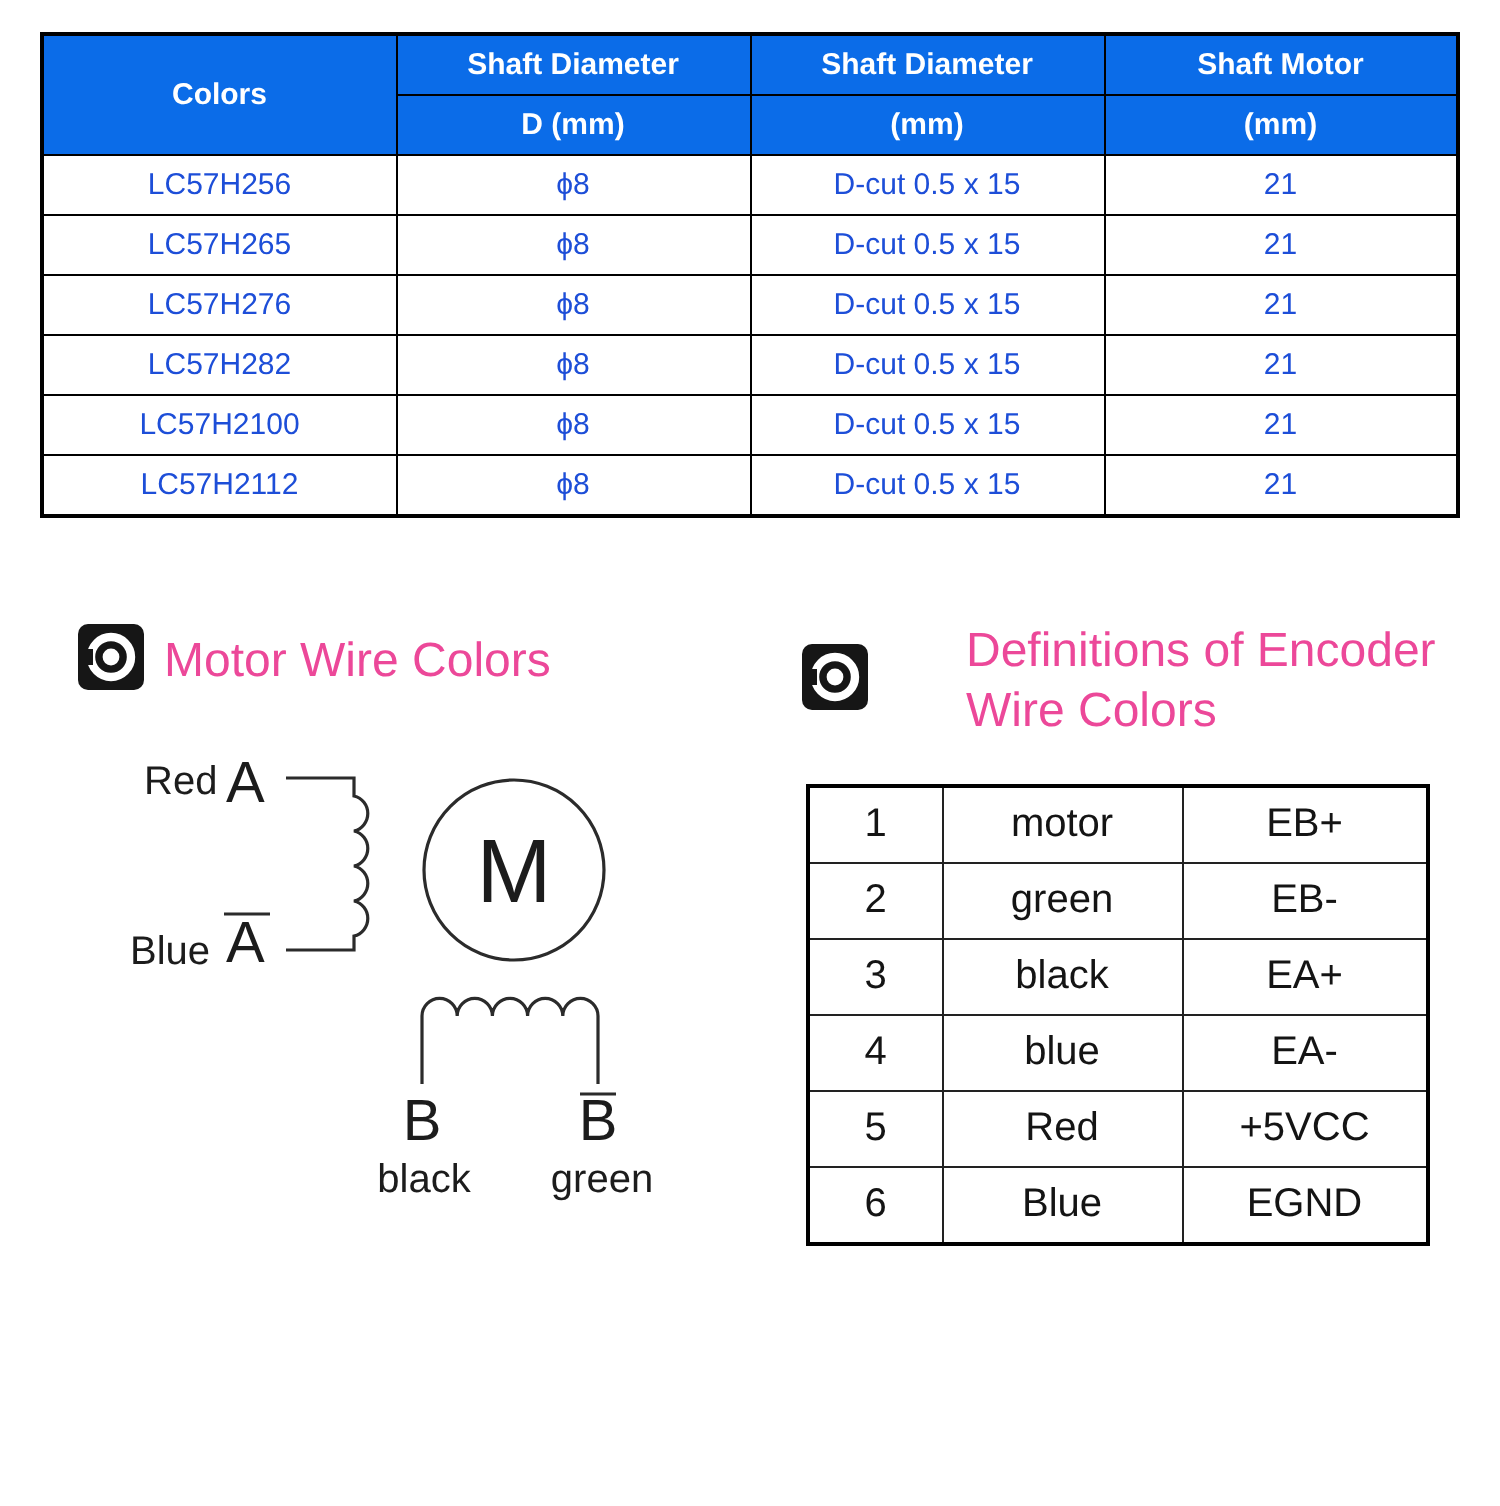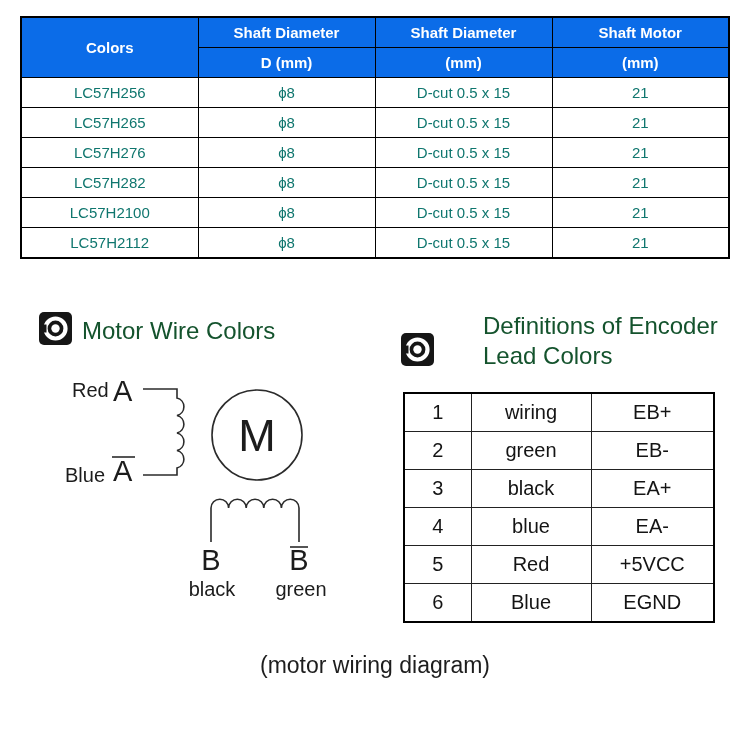--- a/index.html
+++ b/index.html
@@ -27,37 +27,37 @@
     vertical-align:middle;
     font-size:15px;
     height:29px;
     padding:0 4px;
   }
   .spec-table td.hdr{
     background:var(--hdr-blue,#0b6ce8);
     color:#ffffff;
     font-weight:700;
   }
-  .spec-table td.data{color:#0f766e;}
+  .spec-table td.data{color:#1d4ed8;}
 
   
   .section-heading{
     position:absolute;
     display:flex;
     gap:9px;
     align-items:center;
   }
   .section-heading .title{
     font-size:24px;
-    color:#14532d;
+    color:#ec4899;
     line-height:30px;
     white-space:nowrap;
   }
   #motor-heading{left:38px;top:311px;}
-  #encoder-heading{left:400px;top:311px;align-items:flex-end;gap:48px;}
+  #encoder-heading{left:400px;top:311px;align-items:center;gap:48px;}
   #encoder-heading .title span{display:block;}
 
   
   .motor-svg{position:absolute;left:45px;top:370px;}
   .motor-svg path, .motor-svg circle, .motor-svg line{
     fill:none;stroke:#2b2b2b;stroke-width:1.6;
   }
   .motor-svg text{fill:#1c1c1c;stroke:none;}
   .lbl{font-size:20px;}
   .term{font-size:29px;}
@@ -169,21 +169,21 @@
     <span>
       <svg width="35" height="35" viewBox="0 0 35 35">
         <rect x="1" y="1" width="33" height="33" rx="5" fill="#161616"></rect>
         <circle cx="17.5" cy="17.5" r="10" fill="none" stroke="#ffffff" stroke-width="4.2"></circle>
         <circle cx="17.5" cy="17.5" r="4.2" fill="#ffffff"></circle>
         <rect x="1" y="13.5" width="7.5" height="8" fill="#161616"></rect>
       </svg>
     </span>
     <span class="title">
       <span>Definitions of Encoder</span>
-      <span>Lead Colors</span>
+      <span>Wire Colors</span>
     </span>
   </div>
 
   <svg class="motor-svg" width="320" height="250" viewBox="0 0 320 250">
 
     <text class="lbl" x="27" y="27">Red</text>
     <text class="term" x="68" y="31">A</text>
 
     <text class="lbl" x="20" y="112">Blue</text>
     <text class="term" x="68" y="111">A</text>
@@ -205,21 +205,21 @@
 
   <table class="encoder-table">
     <colgroup>
       <col style="width:67px">
         <col style="width:120px">
         <col style="width:123px">
     </colgroup>
     <tbody>
       <tr>
         <td>1</td>
-        <td>wiring</td>
+        <td>motor</td>
         <td>EB+</td>
       </tr>
       <tr>
         <td>2</td>
         <td>green</td>
         <td>EB-</td>
       </tr>
       <tr>
         <td>3</td>
         <td>black</td>
@@ -236,15 +236,14 @@
         <td>+5VCC</td>
       </tr>
       <tr>
         <td>6</td>
         <td>Blue</td>
         <td>EGND</td>
       </tr>
     </tbody>
   </table>
 
-  <div class="caption">(motor wiring diagram)</div>
 
 </div>
 
 </body></html>

